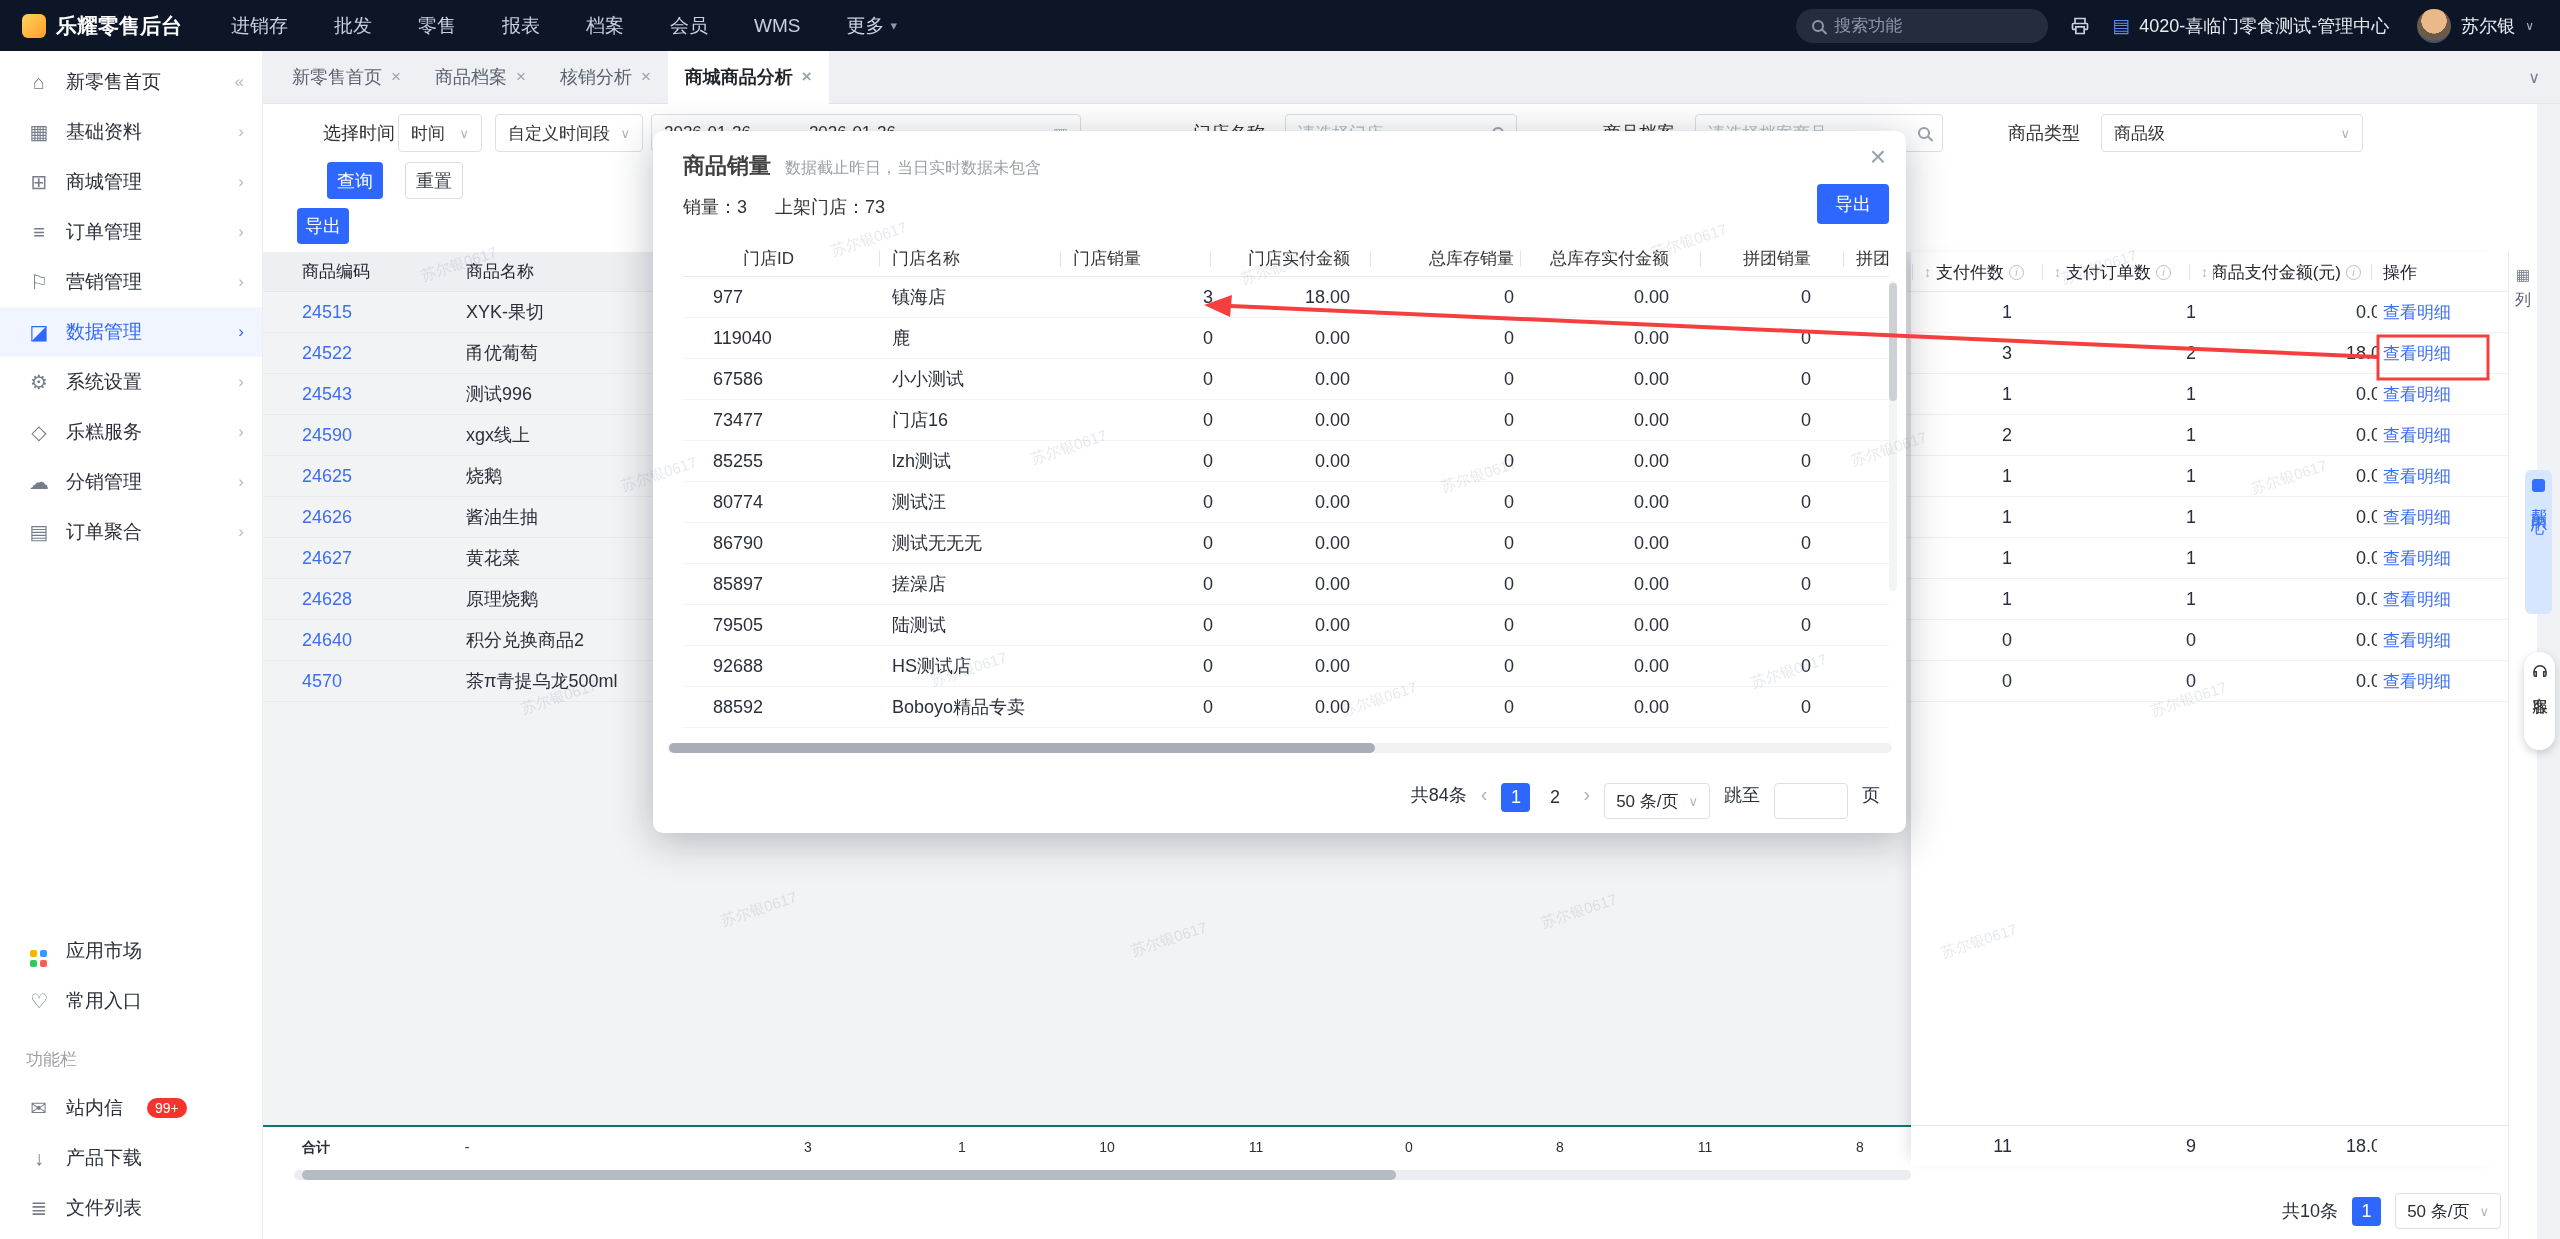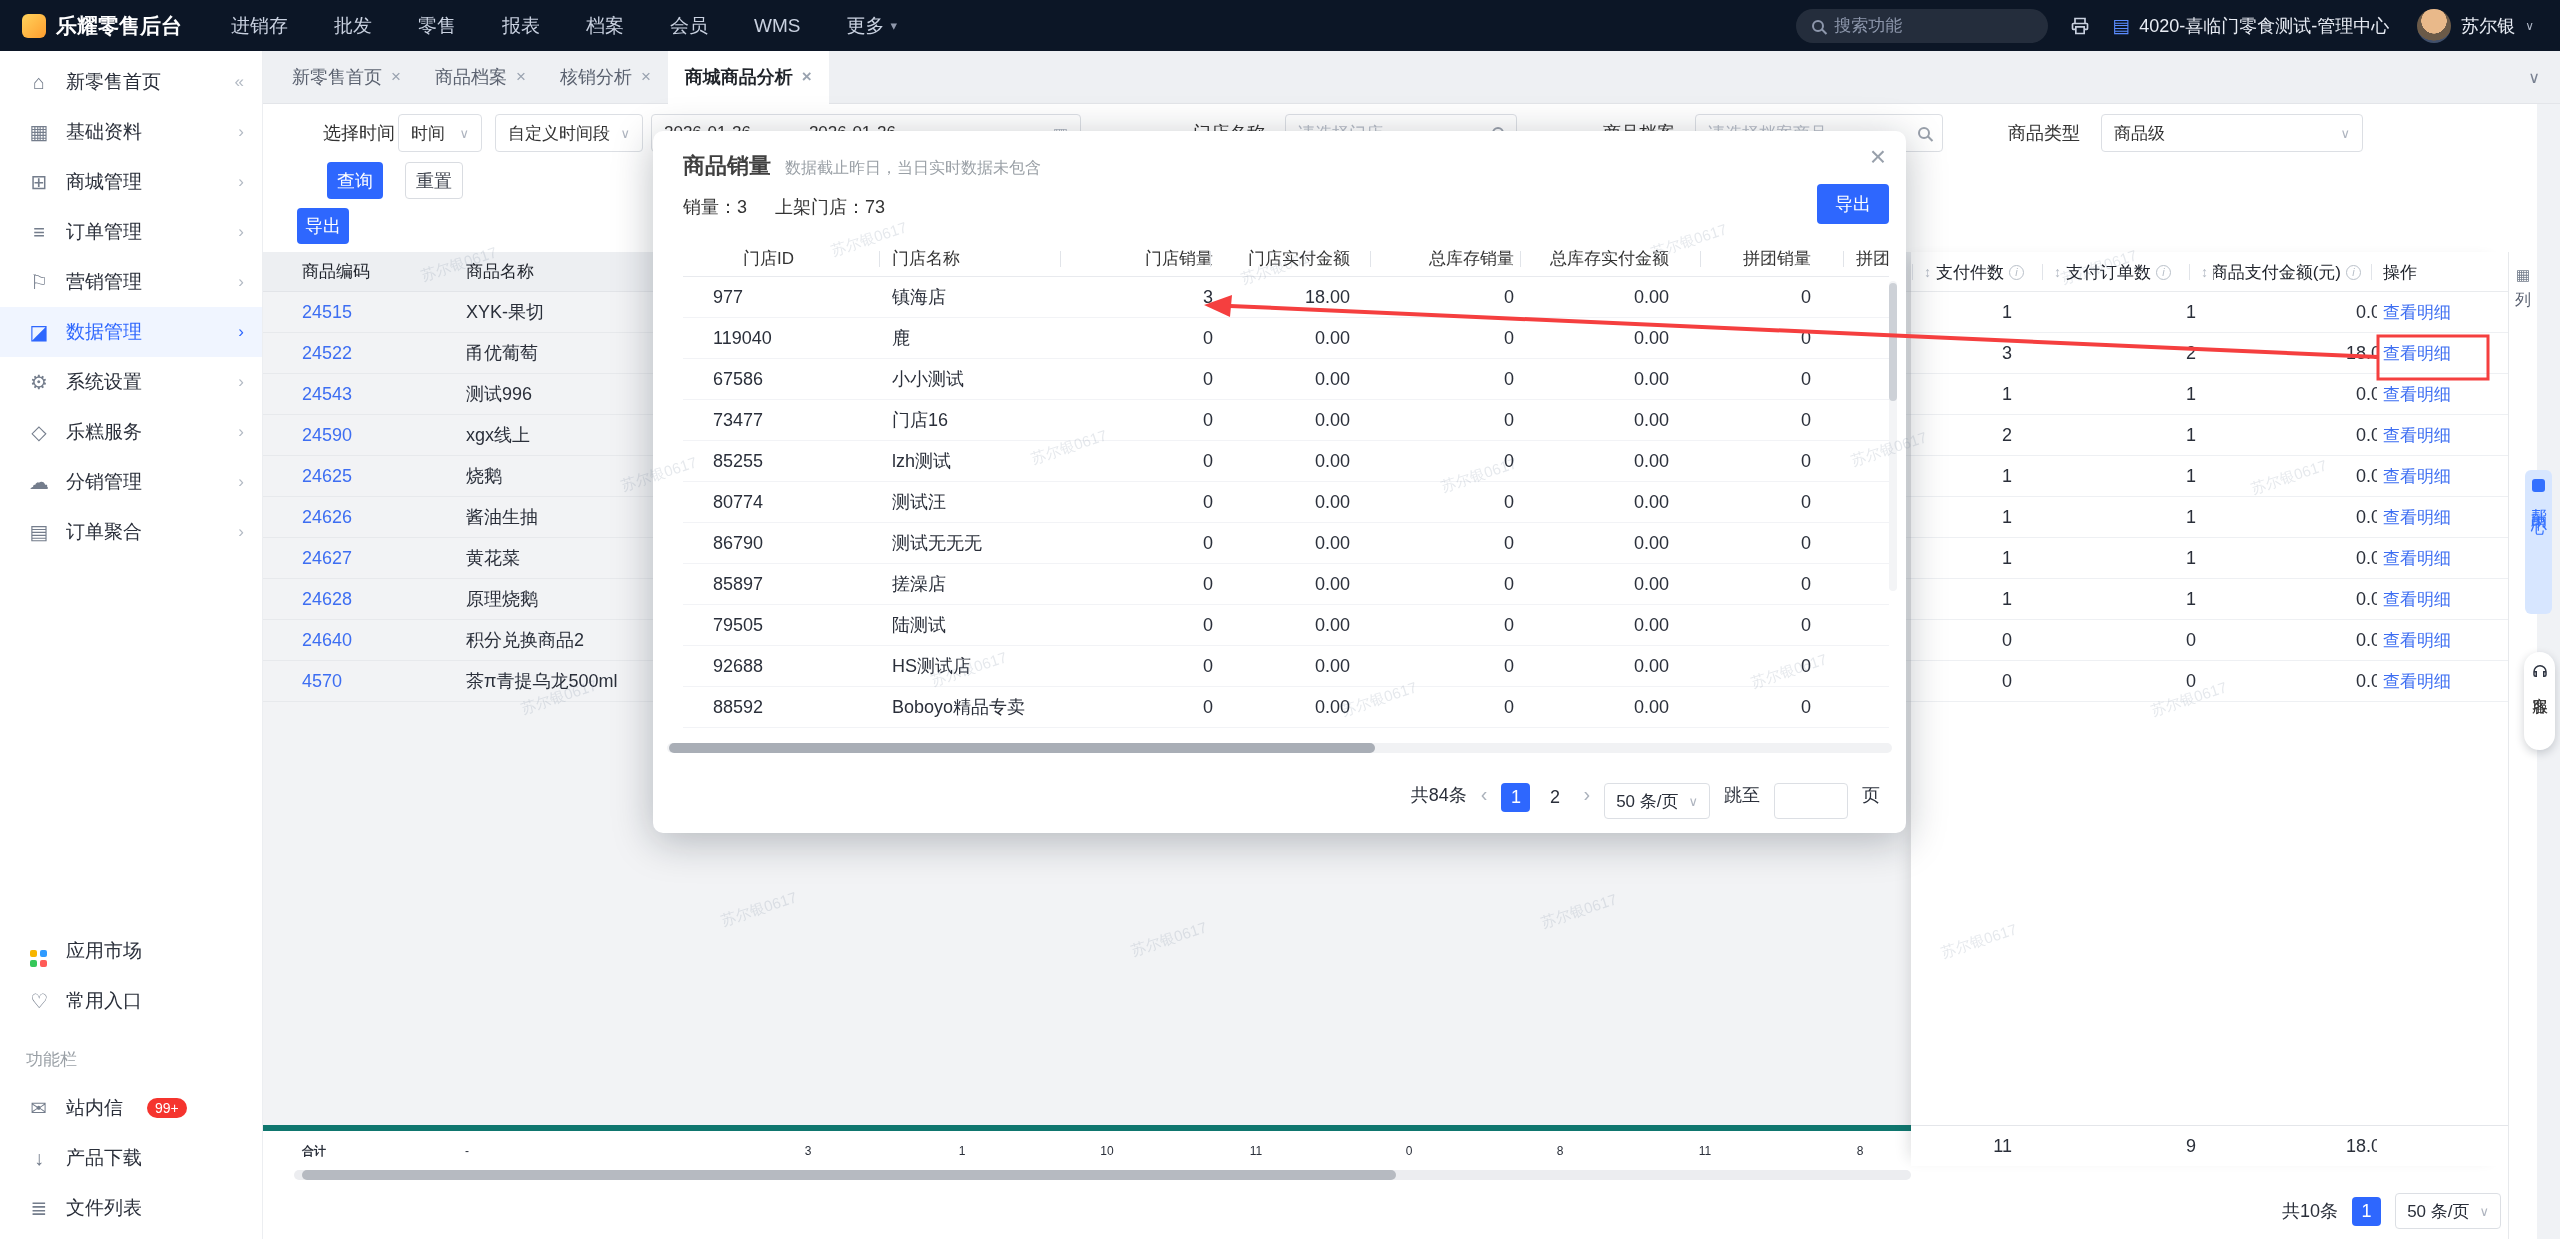--- a/index.html
+++ b/index.html
@@ -76,21 +76,21 @@
 .hdr-clip{display:inline-block;width:128px;overflow:hidden;direction:rtl;white-space:nowrap;vertical-align:middle}
 .hdr-clip>span{direction:ltr;unicode-bidi:embed}
 .fbody{position:absolute;left:0;right:0;top:40px;bottom:41px}
 .trow-r{position:absolute;left:0;right:0;height:41px;line-height:41px;border-bottom:1px solid #eef0f3;font-size:18px;color:#2a2f3a}
 .rc-qty{position:absolute;left:0;width:101px;text-align:right}
 .rc-orders{position:absolute;left:120px;width:165px;text-align:right}
 .amt-clip{position:absolute;left:330px;width:136px;height:41px;overflow:hidden}
 .amt{position:absolute;left:0;top:0;width:150px;text-align:right}
 .rc-action{position:absolute;left:472px;color:#3d6ef2;font-size:17px;cursor:pointer}
 .ftotals{position:absolute;left:0;right:0;bottom:0;height:41px;line-height:41px;border-top:1px solid #e4e6ea;background:#fff;font-size:18px}
-.totals{position:absolute;left:0;top:1021px;width:1648px;height:41px;background:#fff;border-top:6px solid #0f766e;font-size:12px}
+.totals{position:absolute;left:0;top:1021px;width:1648px;height:41px;background:#fff;border-top:2px solid #0f766e;font-size:14px}
 .tot-label{position:absolute;left:39px;line-height:41px;font-weight:bold}
 .tot-v{position:absolute;transform:translateX(-50%);line-height:41px}
 .hbar{position:absolute;left:31px;top:1066px;width:1617px;height:10px;background:#ecedf0;border-radius:5px}
 .hthumb{position:absolute;left:8px;top:0;width:1094px;height:10px;background:#b6bac1;border-radius:5px}
 .col-gutter{position:absolute;left:2245px;top:148px;bottom:0;width:29px;border-left:1px solid #e7e9ec;background:#fff;text-align:center;color:#596070}
 .col-gutter .g-ico{display:block;margin-top:14px;font-size:15px;color:#747d8c}
 .col-gutter .g-txt{display:block;margin-top:6px;font-size:16px}
 .pager{position:absolute;right:36px;top:1088px;height:38px;display:flex;align-items:center;gap:14px;font-size:18px;color:#2a2f3a}
 .pg{min-width:29px;height:29px;display:flex;align-items:center;justify-content:center;border-radius:4px;color:#2a2f3a;cursor:pointer}
 .pg-active{background:#2e67fe;color:#fff}
@@ -511,21 +511,21 @@
     </div>
     <span class="m-close">×</span>
     <div class="m-stats">
       <span>销量：3</span>
       <span>上架门店：73</span>
     </div>
     <button class="btn btn-blue m-export">导出</button>
     <div class="m-thead" id="m-thead">
         <span class="mh" style="left: 30px; width: 150px; text-align: left; margin-left: 30px;">门店ID</span>
         <span class="mh sep" style="left: 209px; width: 250px; text-align: left;">门店名称</span>
-        <span class="mh sep" style="left: 390px; width: 140px; text-align: right;">门店销量</span>
+        <span class="mh sep" style="left: 390px; width: 140px; text-align: left;">门店销量</span>
         <span class="mh sep" style="left: 540px; width: 127px; text-align: right;">门店实付金额</span>
         <span class="mh sep" style="left: 700px; width: 131px; text-align: right;">总库存销量</span>
         <span class="mh sep" style="left: 850px; width: 136px; text-align: right;">总库存实付金额</span>
         <span class="mh sep" style="left: 1030px; width: 98px; text-align: right;">拼团销量</span>
         <span class="mh sep" style="left: 1173px; width: 120px; text-align: left;">拼团实付金额</span>
       </div>
     <div class="m-tbody" id="m-tbody">
         <div class="mrow" style="top: 0px;">
           <span class="mc" style="left: 30px; width: 150px; text-align: left;">977</span>
           <span class="mc" style="left: 209px; width: 250px; text-align: left;">镇海店</span>

